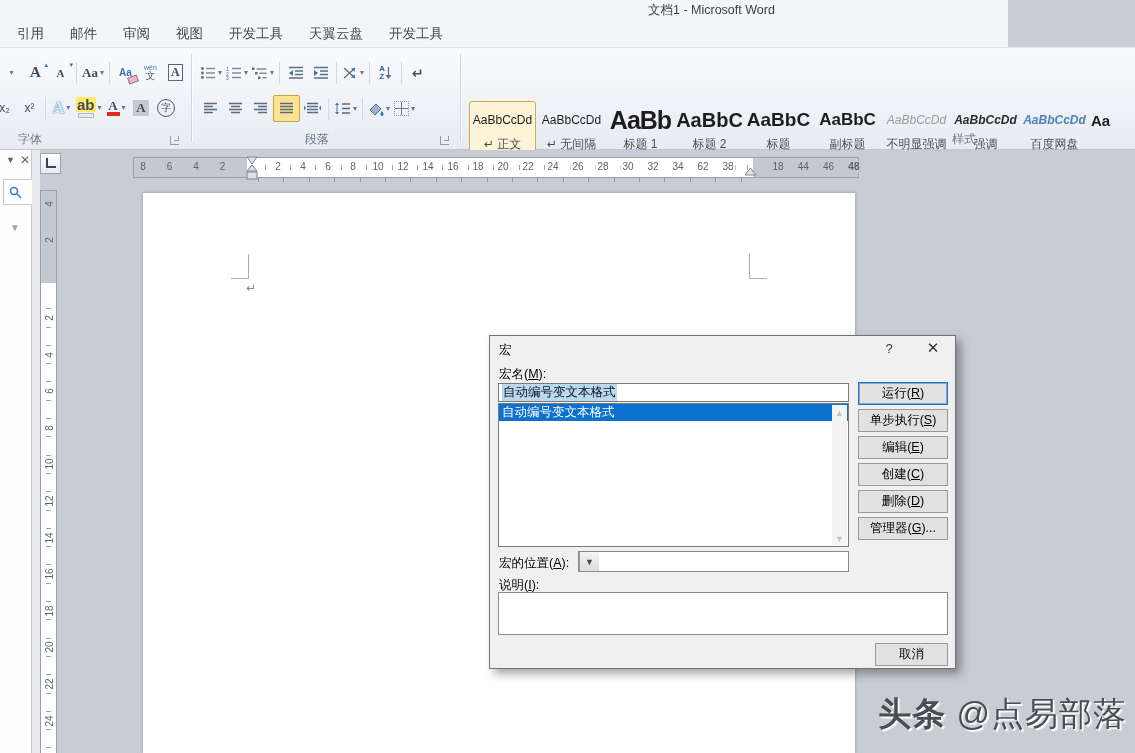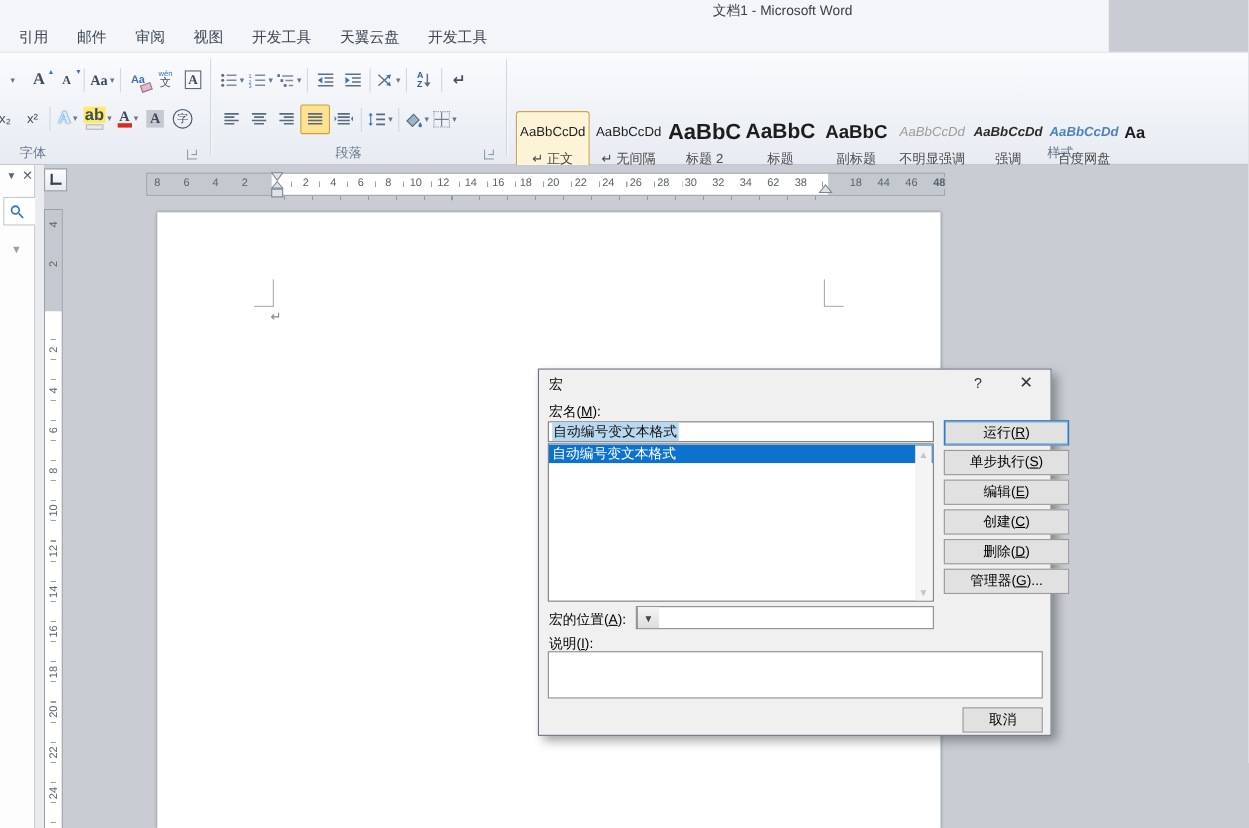--- a/index.html
+++ b/index.html
@@ -123,21 +123,21 @@
         border:1px solid #7a7a7a;box-sizing:border-box;display:flex;align-items:center;padding-left:3px;}
   #dlg-name-input .seltext{background:#b9d9f0;padding:0 1px;}
   #dlg-list{position:absolute;left:8px;top:67px;width:351px;height:144px;background:#fff;
         border:1px solid #7a7a7a;box-sizing:border-box;overflow:hidden;}
   .lrow{height:17px;line-height:17px;padding-left:3px;font-size:12.5px;}
   .lrow.selected{background:#0c72cd;color:#fff;}
   #lb-scroll{position:absolute;right:1px;top:1px;width:15px;height:141px;background:#f4f4f4;}
   .sarrow{position:absolute;left:0;width:15px;height:15px;color:#c0c5ca;font-size:9px;
           display:flex;align-items:center;justify-content:center;}
   #dlg-buttons{position:absolute;left:368px;top:46px;width:92px;}
-  .dbtn{display:block;width:114px;height:23px;margin-bottom:4px;background:#e1e1e1;
+  .dbtn{display:block;width:90px;height:23px;margin-bottom:4px;background:#e1e1e1;
         border:1px solid #9a9a9a;font-size:12.5px;color:#000;
         font-family:"Liberation Sans","DejaVu Sans",sans-serif;padding:0;}
   .dbtn.default{border:1px solid #2d6fb5;box-shadow:inset 0 0 0 1px #7aadde;}
   #dlg-combo{position:absolute;left:88px;top:215px;width:271px;height:21px;background:#fff;
         border:1px solid #8a8a8a;box-sizing:border-box;display:flex;align-items:center;}
   #dlg-combo .val{flex:1;padding-left:4px;font-size:12.5px;}
   #combo-arrow{width:19px;height:19px;background:linear-gradient(#f4f4f4,#dddddd);
         border-left:1px solid #9b9b9b;display:flex;align-items:center;justify-content:center;
         color:#444;font-size:9px;}
   #dlg-desc{position:absolute;left:8px;top:256px;width:450px;height:43px;background:#fff;
@@ -362,20 +362,24 @@
       <div class="gsep" style="left:460px;"></div>
 
       <div id="styles-gallery">
           <div class="sitem body selected">
             <div class="sample">AaBbCcDd</div>
             <div class="slabel">↵ 正文</div>
           </div>
           <div class="sitem body">
             <div class="sample">AaBbCcDd</div>
             <div class="slabel">↵ 无间隔</div>
+          </div>
+          <div class="sitem h1">
+            <div class="sample">AaBb</div>
+            <div class="slabel">标题 1</div>
           </div>
           <div class="sitem h2">
             <div class="sample">AaBbC</div>
             <div class="slabel">标题 2</div>
           </div>
           <div class="sitem title">
             <div class="sample">AaBbC</div>
             <div class="slabel">标题</div>
           </div>
           <div class="sitem subtitle">
@@ -529,14 +533,18 @@
     <div id="dlg-combo">
       <span id="combo-arrow">▼</span>
     </div>
 
     <span class="dlabel" style="left:9px;top:241px;">说明(<u>I</u>):</span>
     <div id="dlg-desc"></div>
 
     <button id="dlg-cancel">取消</button>
   </div>
 
+  <div id="watermark">
+    <span>头条</span>
+    <span style="font-weight:normal;">@点易部落</span>
+  </div>
 
 </div>
 
 </body></html>

